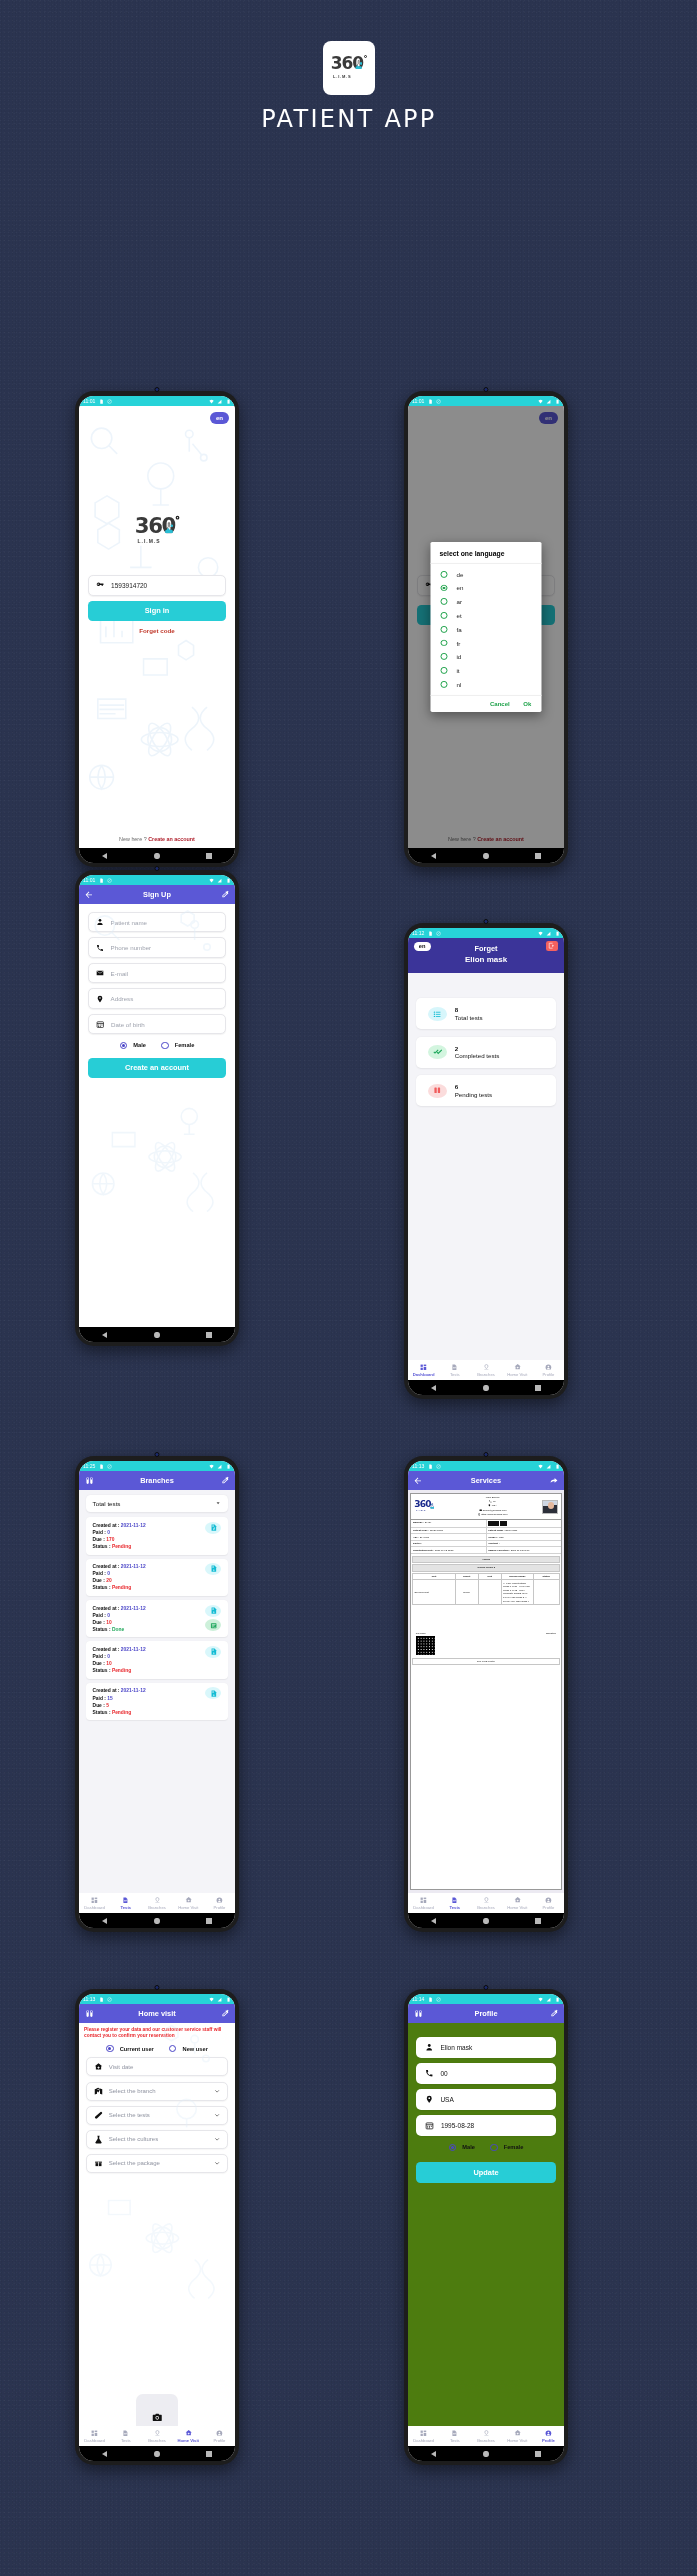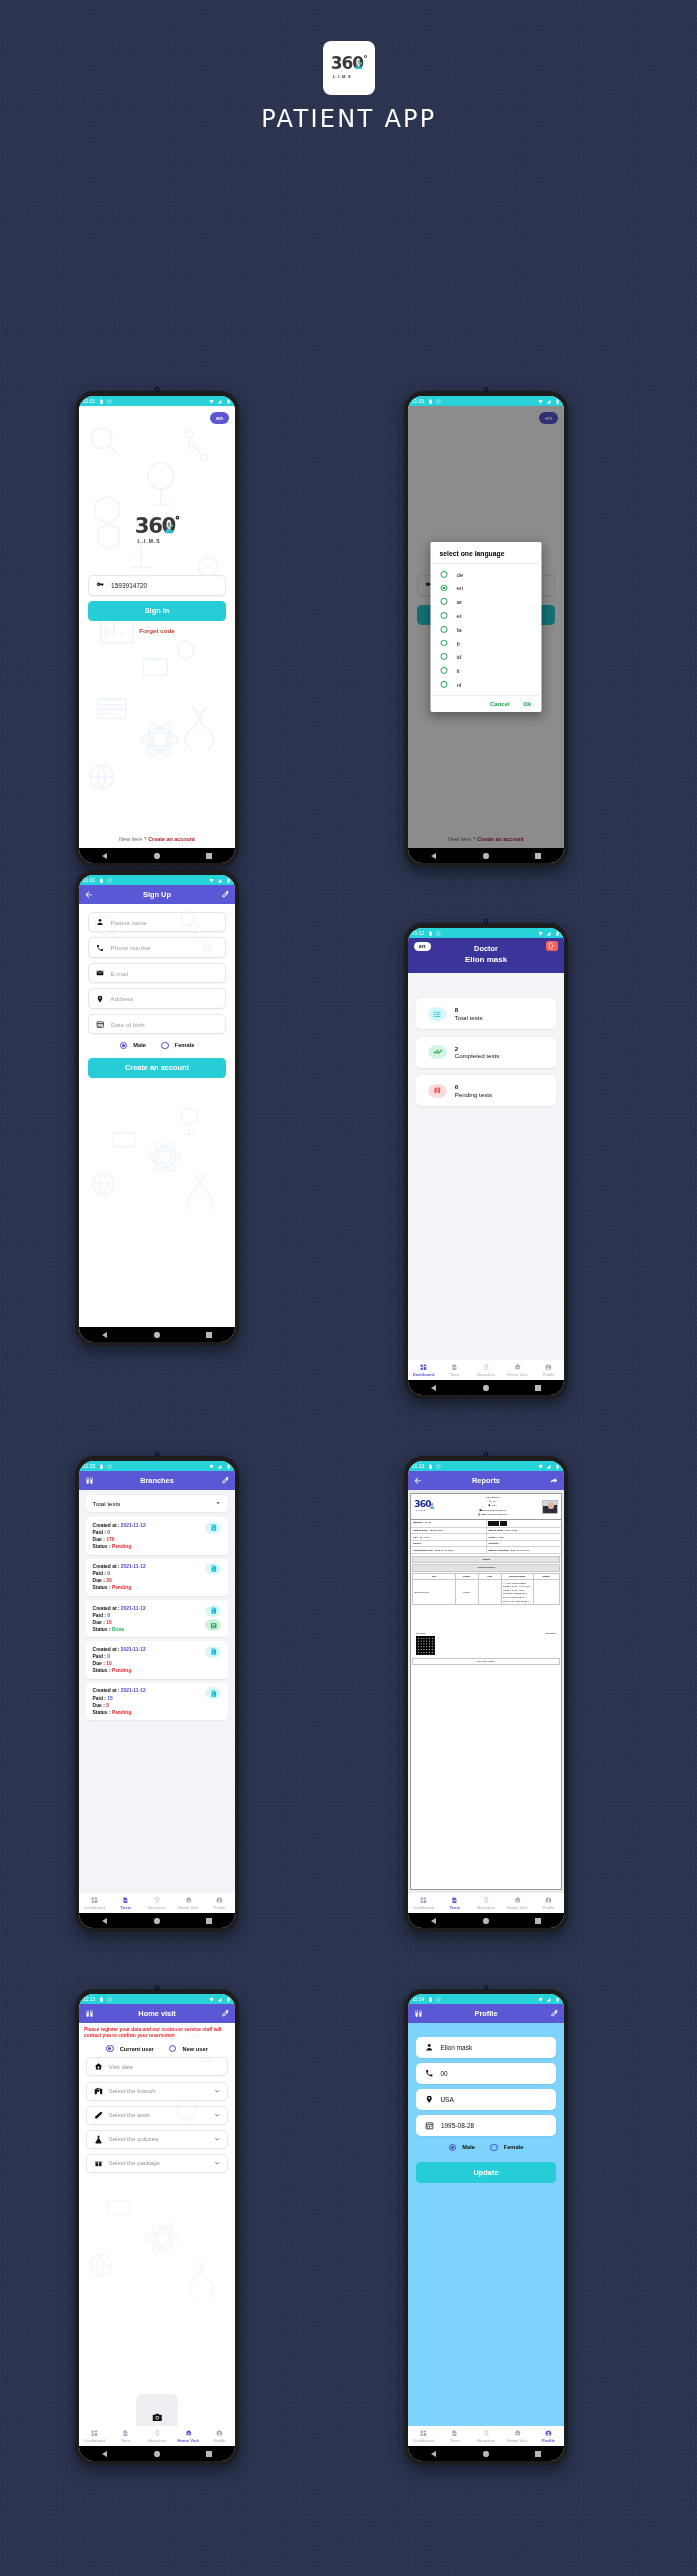--- a/index.html
+++ b/index.html
@@ -544,21 +544,21 @@
         </svg>
     </div>
     <div class="welcome" style="position:relative;">
       <div class="en-chip">en</div>
       <div class="logout">
           <svg width="7.4" height="7.4" viewBox="0 0 24 24">
             <path fill="none" stroke="#fff" stroke-width="2" d="M15 4H4v16h11"></path>
             <path fill="#fff" d="M14 8l5 4-5 4z"></path>
           </svg>
         </div>
-      <div class="w1">Doctor</div>
+      <div class="w1">Forget</div>
       <div class="w2">Elion mask</div>
     </div>
     <div class="body" style="background:#f4f4f8; padding-top:25px;">
       <div class="stat-card">
         <div class="stat-ico" style="background:#d7f6fb;">
           <svg width="8.5" height="8.5" viewBox="0 0 24 24">
               <g fill="#13bcd4">
                 <circle cx="4" cy="6" r="2"></circle>
                 <circle cx="4" cy="12" r="2"></circle>
                 <circle cx="4" cy="18" r="2"></circle>
@@ -907,21 +907,21 @@
       <svg class="sb-ico" viewBox="0 0 24 24">
           <rect x="7" y="3" width="10" height="19" fill="#fff"></rect>
         </svg>
     </div>
     <div class="appbar">
       <div class="ic">
           <svg width="9.6" height="9.6" viewBox="0 0 24 24">
             <path fill="#fff" d="M20 11H7.8l5.6-5.6L12 4l-8 8 8 8 1.4-1.4L7.8 13H20z"></path>
           </svg>
         </div>
-      <div class="t">Reports</div>
+      <div class="t">Services</div>
       <div class="ic">
           <svg width="9.6" height="9.6" viewBox="0 0 24 24">
             <path fill="#fff" d="M4 13h10v4l7-6-7-6v4c-6 0-10 2-10 8 1.6-2.6 4.4-4 10-4"></path>
           </svg>
         </div>
     </div>
     <div class="rep-scroll">
       <div class="rep-page">
         <div class="rep-head">
           <div class="lg">
@@ -1307,21 +1307,21 @@
             <rect x="15.3" y="4.3" width="3.4" height="5" fill="#5b58d6"></rect>
           </svg>
         </div>
       <div class="t">Profile</div>
       <div class="ic">
           <svg width="9.6" height="9.6" viewBox="0 0 24 24">
             <path fill="#fff" d="M21 3l-1.4-1.4-2.8 2.8-1.4-1.4-1.4 1.4 1 1L6 13.6V18h4.4l8.2-8.2 1 1 1.4-1.4-1.4-1.4L21 3zM9.6 16H8v-1.6l7.2-7.2 1.6 1.6L9.6 16z"></path>
           </svg>
         </div>
     </div>
-    <div class="body" style="background:#7dd3fc; padding-top:14px;">
+    <div class="body" style="background:#4d7c0f; padding-top:14px;">
       <div class="prof-field">
         <svg width="8.5" height="8.5" viewBox="0 0 24 24">
             <circle cx="12" cy="7" r="4" fill="#111"></circle>
             <path fill="#111" d="M4 21c0-4.4 3.6-7 8-7s8 2.6 8 7z"></path>
           </svg>
         <span class="v">Elion mask</span>
       </div>
       <div class="prof-field">
         <svg width="8.5" height="8.5" viewBox="0 0 24 24">
             <path fill="#111" d="M6.6 10.8a15 15 0 0 0 6.6 6.6l2.2-2.2c.3-.3.7-.4 1-.2 1.2.4 2.4.6 3.6.6.6 0 1 .4 1 1V20c0 .6-.4 1-1 1A17 17 0 0 1 3 4c0-.6.4-1 1-1h3.5c.6 0 1 .4 1 1 0 1.3.2 2.5.6 3.6.1.3 0 .7-.2 1l-2.3 2.2z"></path>

